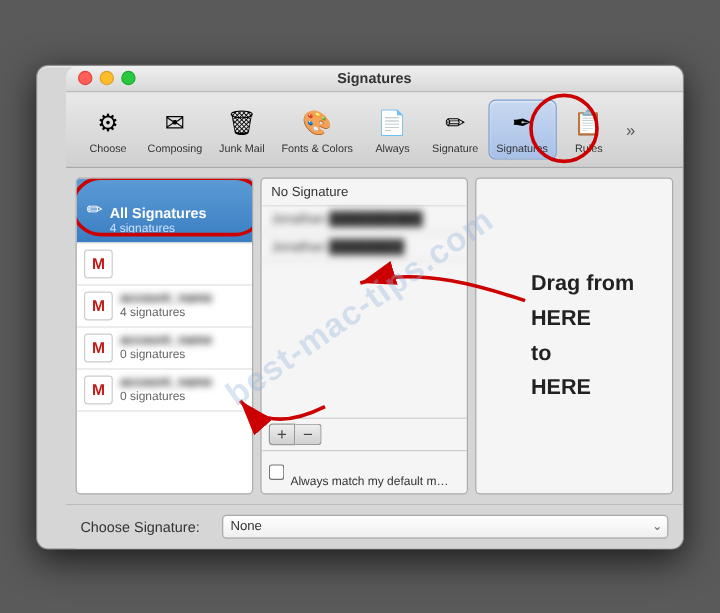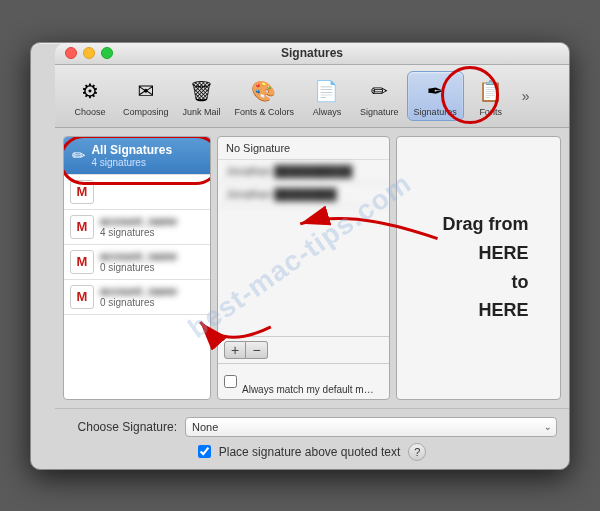--- a/index.html
+++ b/index.html
@@ -138,20 +138,21 @@
     }
 
     .list-item-title {
       font-size: 12px;
       font-weight: 600;
       color: #333;
     }
 
     .list-item.selected .list-item-title {
       color: #fff;
+      margin-top: 16px;
     }
 
     .list-item-sub {
       font-size: 10px;
       color: #666;
     }
 
     .list-item.selected .list-item-sub {
       color: #cce0ff;
     }
@@ -221,21 +222,21 @@
       border: 1px solid #aaa;
       border-radius: 4px;
       position: relative;
       display: flex;
       align-items: center;
       justify-content: center;
       overflow: hidden;
     }
 
     .drag-hint {
-      text-align: right;
+      text-align: left;
       font-size: 18px;
       font-weight: 700;
       color: #222;
       line-height: 1.6;
       margin-left: 14px;
     }
 
     
     .arrow-overlay {
       position: absolute;
@@ -282,21 +283,20 @@
     .choose-sig-row {
       display: flex;
       align-items: center;
       gap: 8px;
     }
 
     .choose-sig-label {
       font-size: 12px;
       color: #333;
       min-width: 110px;
-      text-align: right;
     }
 
     .select-wrapper {
       flex: 1;
       position: relative;
       display: flex;
       align-items: center;
     }
 
     .select-inner {
@@ -399,21 +399,21 @@
     <div class="toolbar-item">
       <div class="icon">✏</div>
       <span class="label">Signature</span>
     </div>
     <div class="toolbar-item active" style="position:relative;">
       <div class="icon">✒</div>
       <span class="label">Signatures</span>
     </div>
     <div class="toolbar-item">
       <div class="icon">📋</div>
-      <span class="label">Fonts</span>
+      <span class="label">Rules</span>
     </div>
     <span class="toolbar-overflow">»</span>
 
     <div style="position:absolute; width:58px; height:58px; border:3px solid #cc0000; border-radius:50%; top:1px; right:70px; pointer-events:none; z-index:10;"></div>
   </div>
 
   <div class="content-area content-relative">
 
     <div class="left-panel" style="position:relative;">
 
@@ -511,24 +511,17 @@
   <div class="footer-controls">
     <div class="choose-sig-row">
       <span class="choose-sig-label">Choose Signature:</span>
       <div class="select-wrapper">
         <select class="select-inner">
           <option>None</option>
         </select>
         <span class="select-arrow">⌄</span>
       </div>
     </div>
-    <div class="place-sig-row">
-      <input type="checkbox" checked="" style="margin: 0px;">
-      <span style="font-size:12px; color:#333;">Place signature above quoted text</span>
-      <div class="help-btn">
-        <span>?</span>
-      </div>
-    </div>
   </div>
 
   <div class="watermark">best-mac-tips.com</div>
 
 </div>
 
 </body></html>

